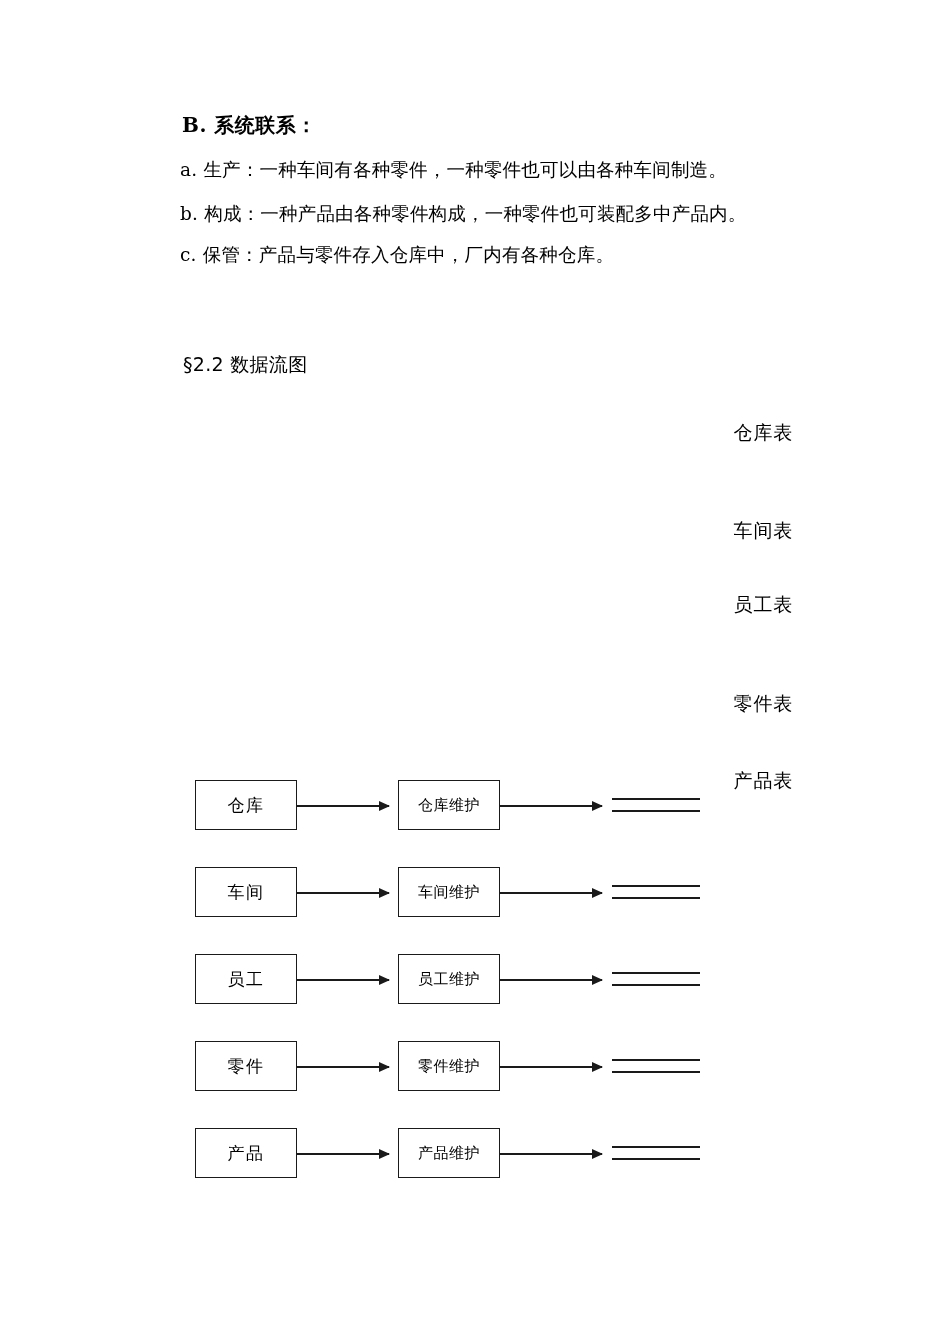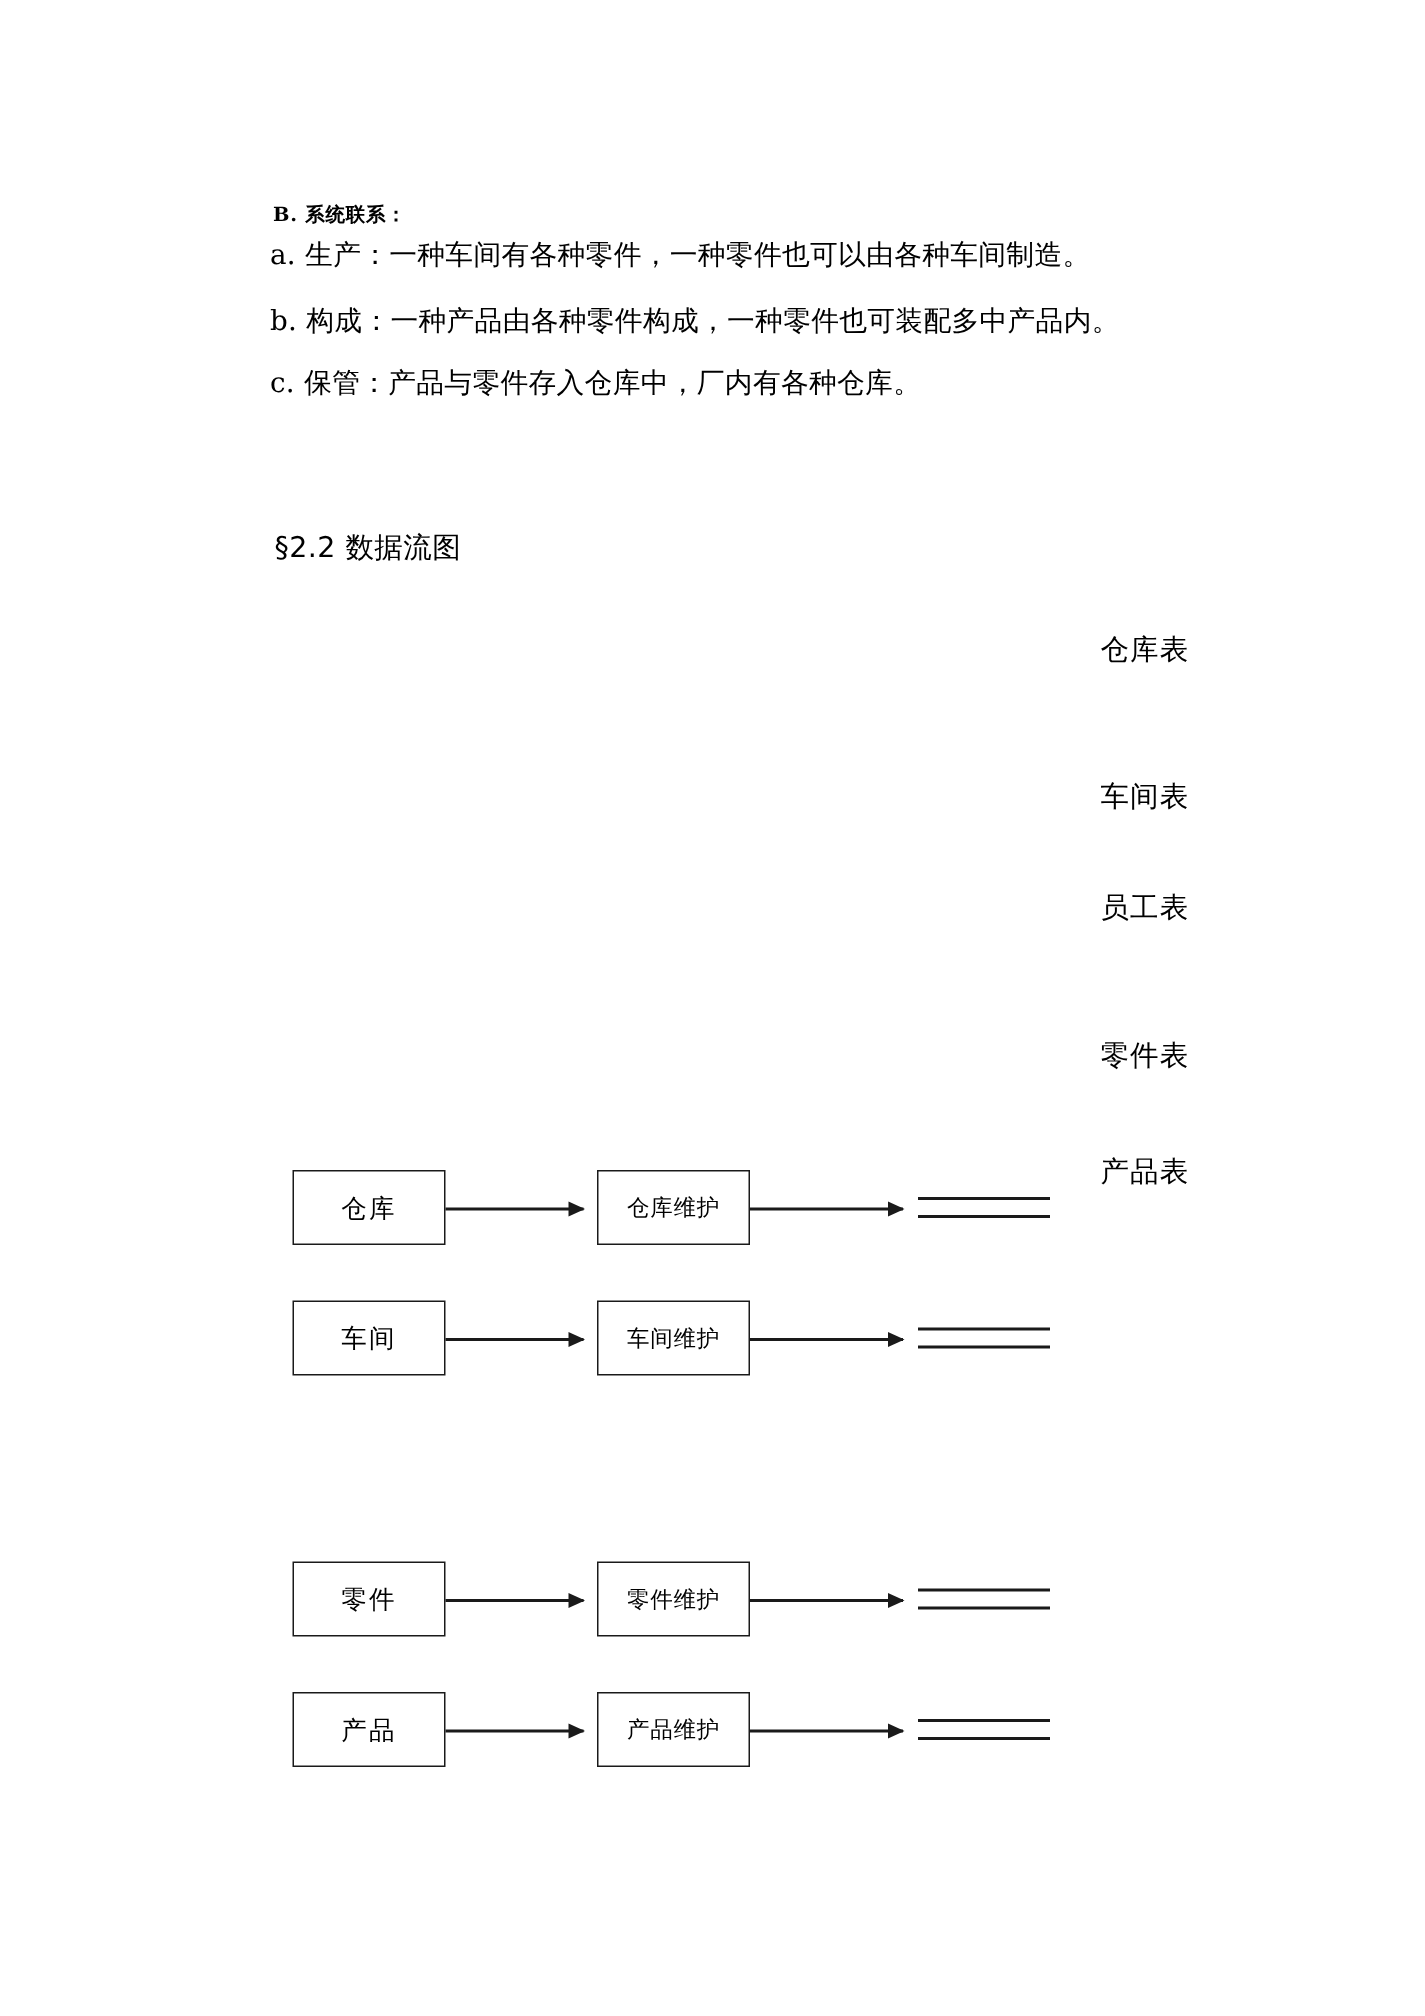--- a/index.html
+++ b/index.html
@@ -16,25 +16,24 @@
     font-family: "DejaVu Serif", "Liberation Serif", serif;
     color: #000000;
   }
 
   
   .heading-b {
     position: absolute;
     left: 182px;
     top: 112px;
     font-family: "DejaVu Serif", "Liberation Serif", serif;
-    font-size: 13px;
+    font-size: 20px;
     font-weight: bold;
     letter-spacing: 0.5px;
     white-space: nowrap;
-    margin-top: 22px;
   }
   .body-line {
     position: absolute;
     left: 180px;
     font-family: "DejaVu Serif", "Liberation Serif", serif;
     font-size: 18.5px;
     font-weight: normal;
     letter-spacing: 0.2px;
     white-space: nowrap;
   }
@@ -175,20 +174,30 @@
       <div class="dfd-row" style="top: 867px;">
         <div class="dfd-box entity">车间</div>
         <div class="arrow a1"></div>
         <div class="dfd-box process">车间维护</div>
         <div class="arrow a2"></div>
         <div class="datastore">
           <div class="ds-line top"></div>
           <div class="ds-line bottom"></div>
         </div>
       </div>
+      <div class="dfd-row" style="top: 954px;">
+        <div class="dfd-box entity">员工</div>
+        <div class="arrow a1"></div>
+        <div class="dfd-box process">员工维护</div>
+        <div class="arrow a2"></div>
+        <div class="datastore">
+          <div class="ds-line top"></div>
+          <div class="ds-line bottom"></div>
+        </div>
+      </div>
       <div class="dfd-row" style="top: 1041px;">
         <div class="dfd-box entity">零件</div>
         <div class="arrow a1"></div>
         <div class="dfd-box process">零件维护</div>
         <div class="arrow a2"></div>
         <div class="datastore">
           <div class="ds-line top"></div>
           <div class="ds-line bottom"></div>
         </div>
       </div>

